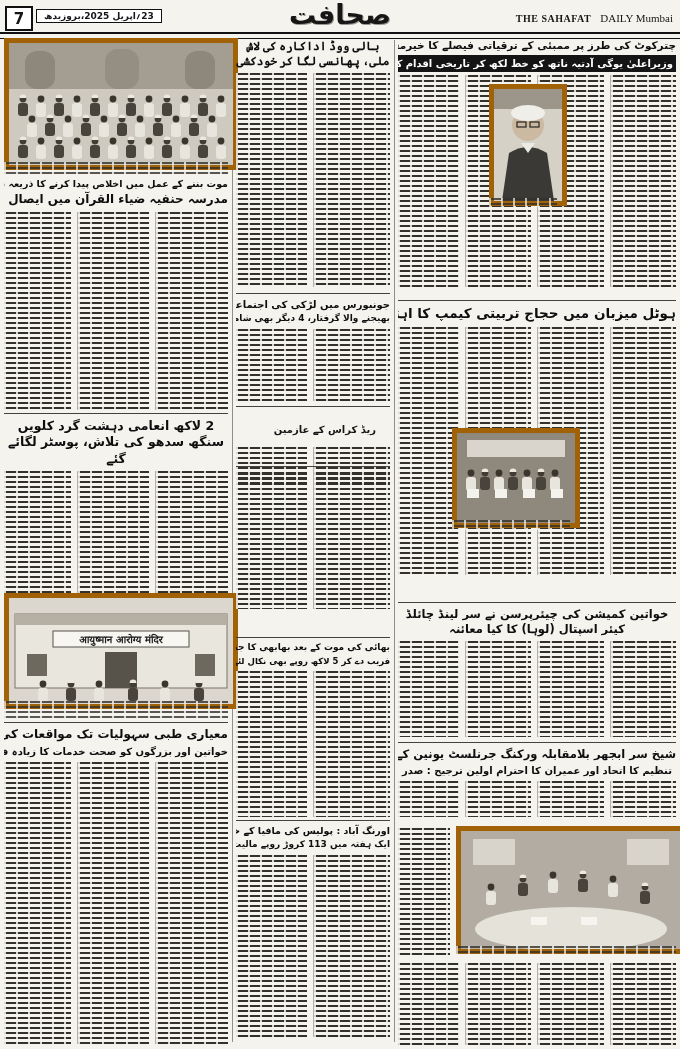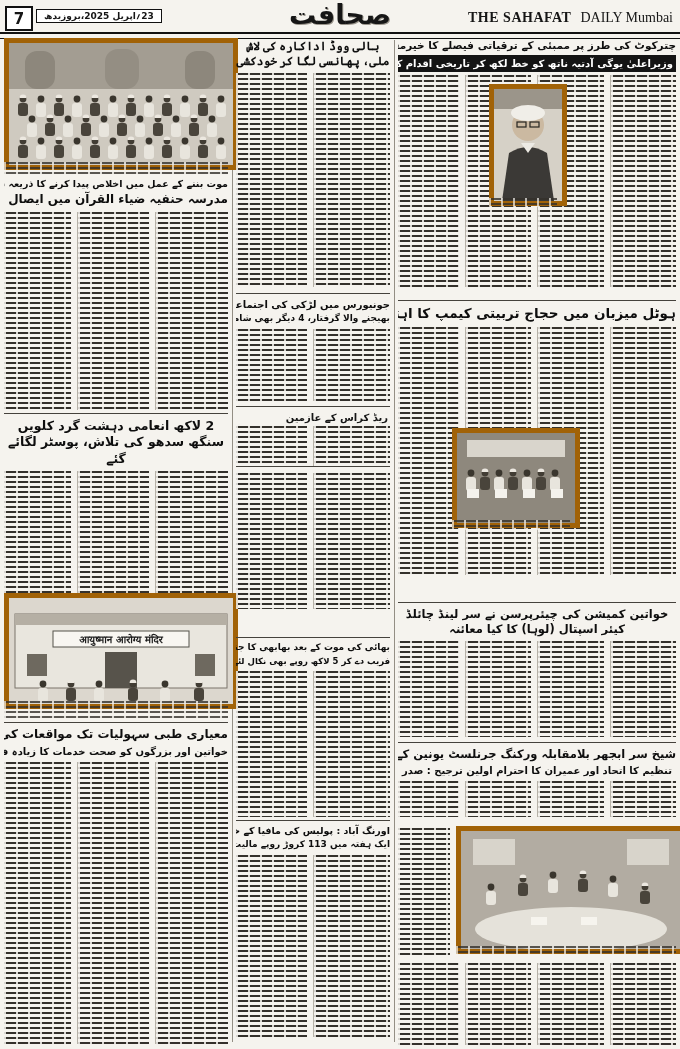--- a/index.html
+++ b/index.html
@@ -11,34 +11,34 @@
   .abs{position:absolute;}
   
   .pgnum{position:absolute;left:5px;top:6px;width:24px;height:21px;border:2px solid #111;
     display:flex;align-items:center;justify-content:center;font-weight:bold;font-size:15px;background:#fff;}
   .datebox{position:absolute;left:36px;top:9px;padding:1px 7px;border:1px solid #111;background:#fff;
     font-size:9px;font-weight:bold;direction:rtl;white-space:nowrap;}
   .masthead{position:absolute;left:50%;top:-1px;transform:translateX(-50%);
     font-size:27px;font-weight:bold;direction:rtl;padding:0 16px;
     text-shadow:1px 1px 0 #9a958c; letter-spacing:1px;}
   .paper{position:absolute;right:7px;top:8px;text-align:right;font-family:"Liberation Serif",serif;white-space:nowrap;}
-  .paper .t1{font-size:14px;font-weight:bold;letter-spacing:.5px;}
-  .paper .t2{font-size:14px;margin-left:5px;}
+  .paper .t1{font-size:10px;font-weight:bold;letter-spacing:.5px;}
+  .paper .t2{font-size:11px;margin-left:5px;}
   .hdr-rule{position:absolute;left:0;top:32px;width:680px;height:4px;
     border-top:2px solid #111;border-bottom:1px solid #111;}
   
   .vrule{position:absolute;width:1px;background:#938e84;}
   
   .art{position:absolute;}
   .rt{border-top:1px solid #45423c;padding-top:3px;}
   .hl{font-weight:bold;text-align:center;direction:rtl;margin:0;padding:1px 0;
     line-height:1.3;white-space:nowrap;overflow:hidden;color:#0e0e0e;}
   .wrap{white-space:normal;}
   .reverse{background:#141414;color:#fff;padding:2px 3px;margin-top:1px;}
-  .lead-bold{font-weight:bold;direction:rtl;text-align:right;font-size:10px;margin:0;padding:2px 2px 0 0;}
+  .lead-bold{font-weight:bold;direction:rtl;text-align:right;font-size:10px;margin:12px;padding:2px 2px 0 0;}
   
   .cols{display:flex;gap:6px;margin-top:3px;}
   .col{flex:1 1 0;}
   .col + .col{border-left:1px solid #b6b1a7;padding-left:5px;}
   .sim{
     background-image:
       repeating-linear-gradient(to right, rgba(245,243,238,.85) 0 2px, rgba(245,243,238,0) 2px 12px),
       repeating-linear-gradient(to bottom, #34312c 0 2px, rgba(0,0,0,0) 2px 5px);
   }
   .cap{opacity:.8;}

